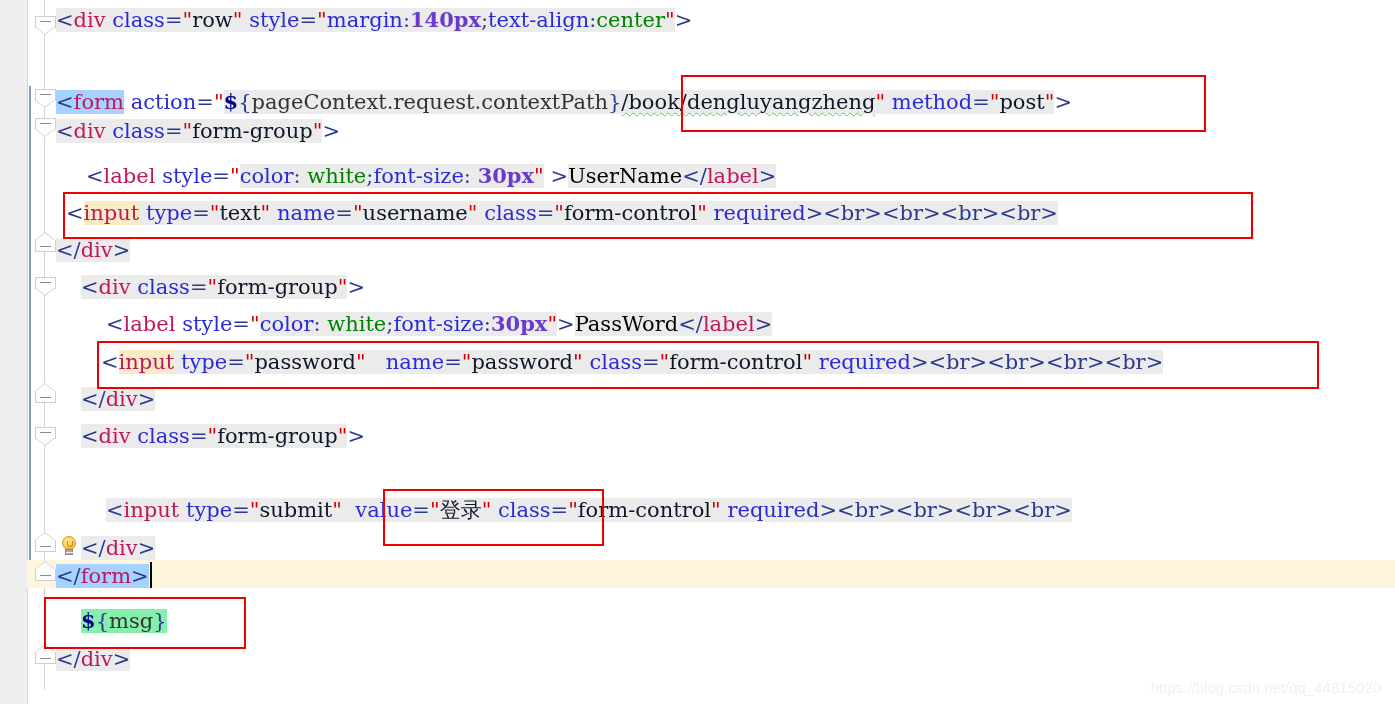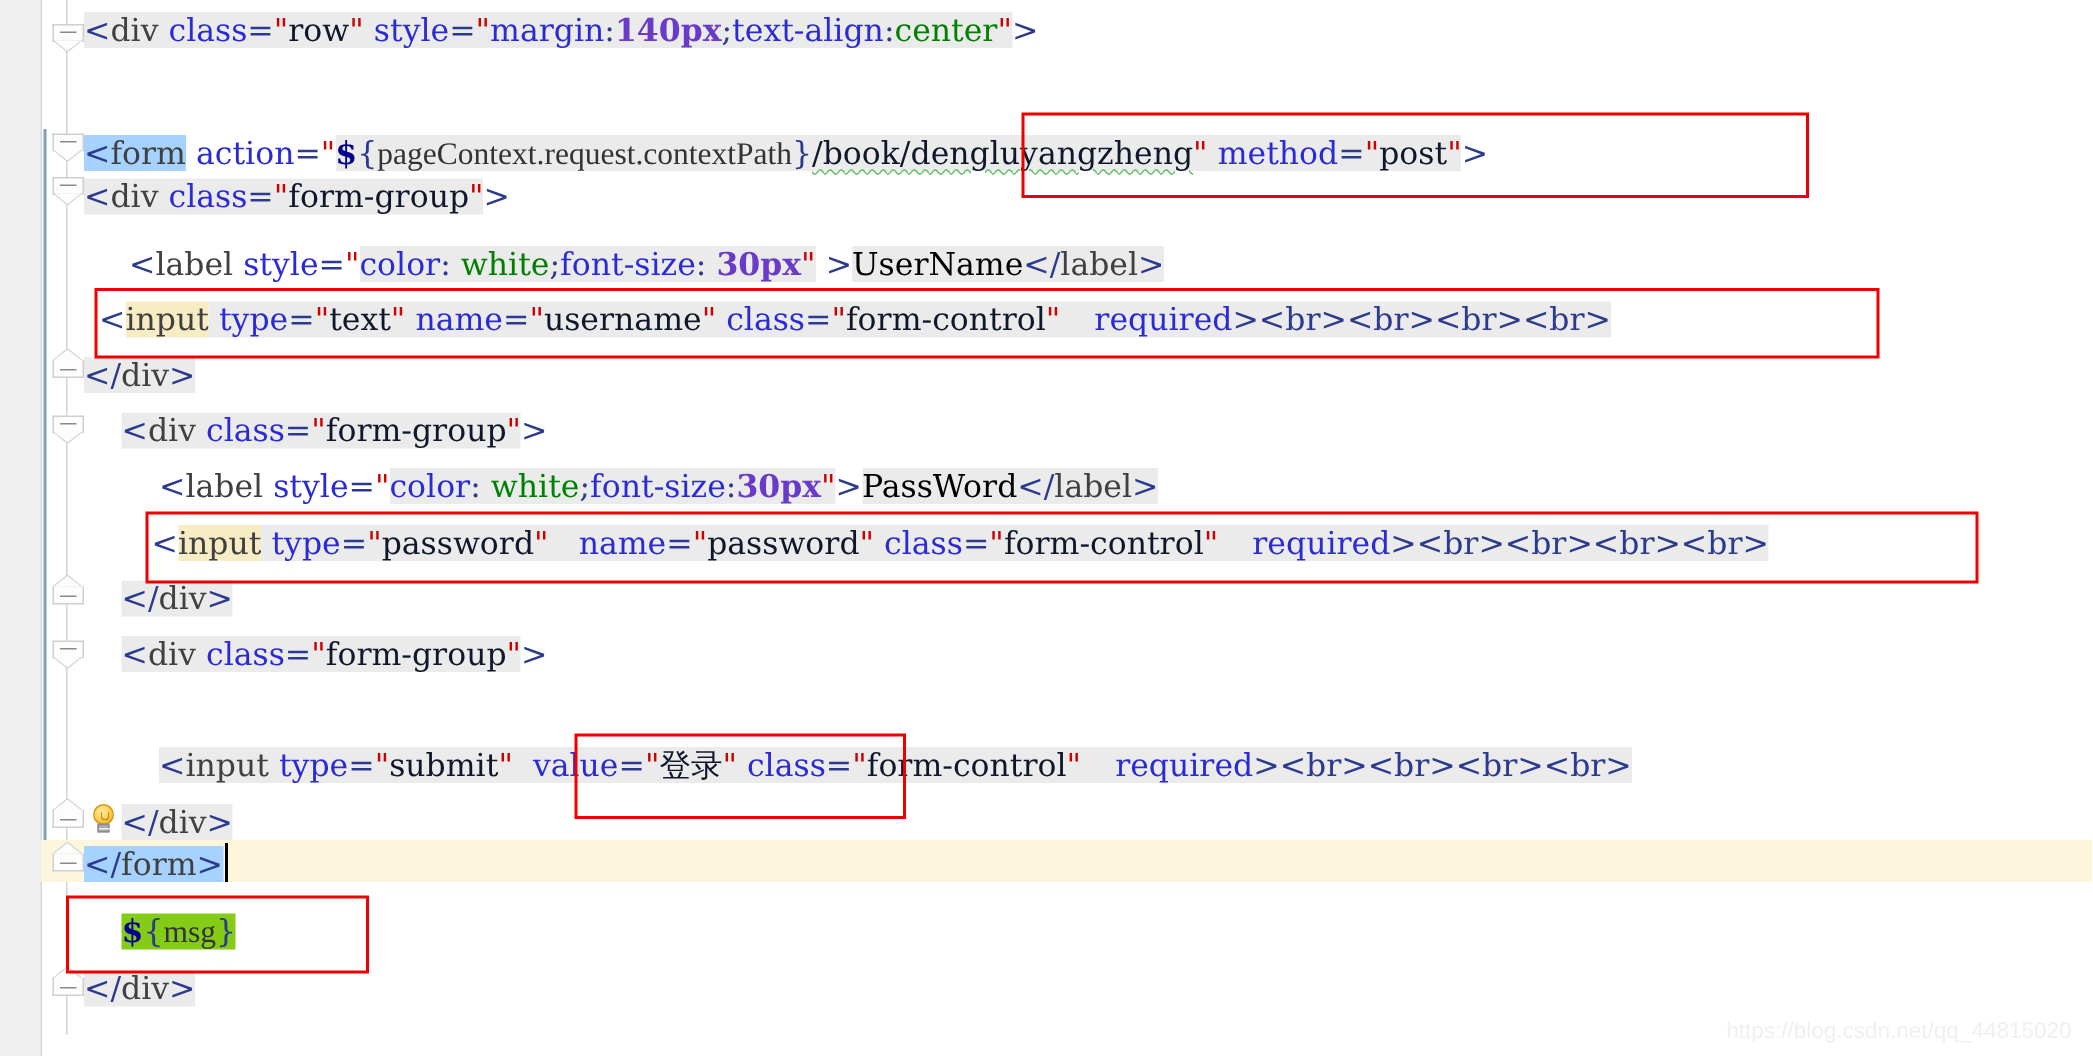--- a/index.html
+++ b/index.html
@@ -182,52 +182,52 @@
   }
   .line .seg { display: inline; }
 
   
   .hl-grey { background: #ebebeb; }
   
   .hl-tan  { background: #f7ecc4; }
   
   .hl-sel  { background: #a6d2ff; }
   
-  .hl-el   { background: #84cc16; }
+  .hl-el   { background: #86efac; }
 
   
   .caret-line {
     position: absolute;
     left: 27px;
     width: 1368px;
     height: 28px;
     background: #fdf6dd;
     z-index: 3;
   }
   .caret {
     position: absolute;
     width: 2px; height: 26px;
     background: #000000;
     z-index: 7;
   }
 
   
   .t-punct  { color: #2b3a8f; }        
-  .t-tag    { color: #404040; }        
+  .t-tag    { color: #be185d; }        
   .t-attr   { color: #2b2bd6; }        
   .t-quote  { color: #cc0000; }        
   .t-val    { color: #0f172a; }        
   .t-css-p  { color: #2b2bd6; text-align: right; }        
   .t-css-v  { color: #008000; }        
   .t-num    { color: #6a3ac8; font-weight: bold; }        
   .t-text   { color: #000000; }        
   .t-el     { color: #2b3a8f; }        
-  .t-el-in  { color: #333333; font-family: Liberation Serif, serif; }        
+  .t-el-in  { color: #333333; }        
   .t-dollar { color: #00008b; font-weight: bold; }
-  .t-bool   { color: #2b2bd6; margin-left: 16px; }        
+  .t-bool   { color: #2b2bd6; }        
 
   
   .squiggle {
     text-decoration: underline;
     text-decoration-style: wavy;
     text-decoration-color: #6cc26c;
     text-decoration-thickness: 1px;
     text-underline-offset: 3px;
   }
 

